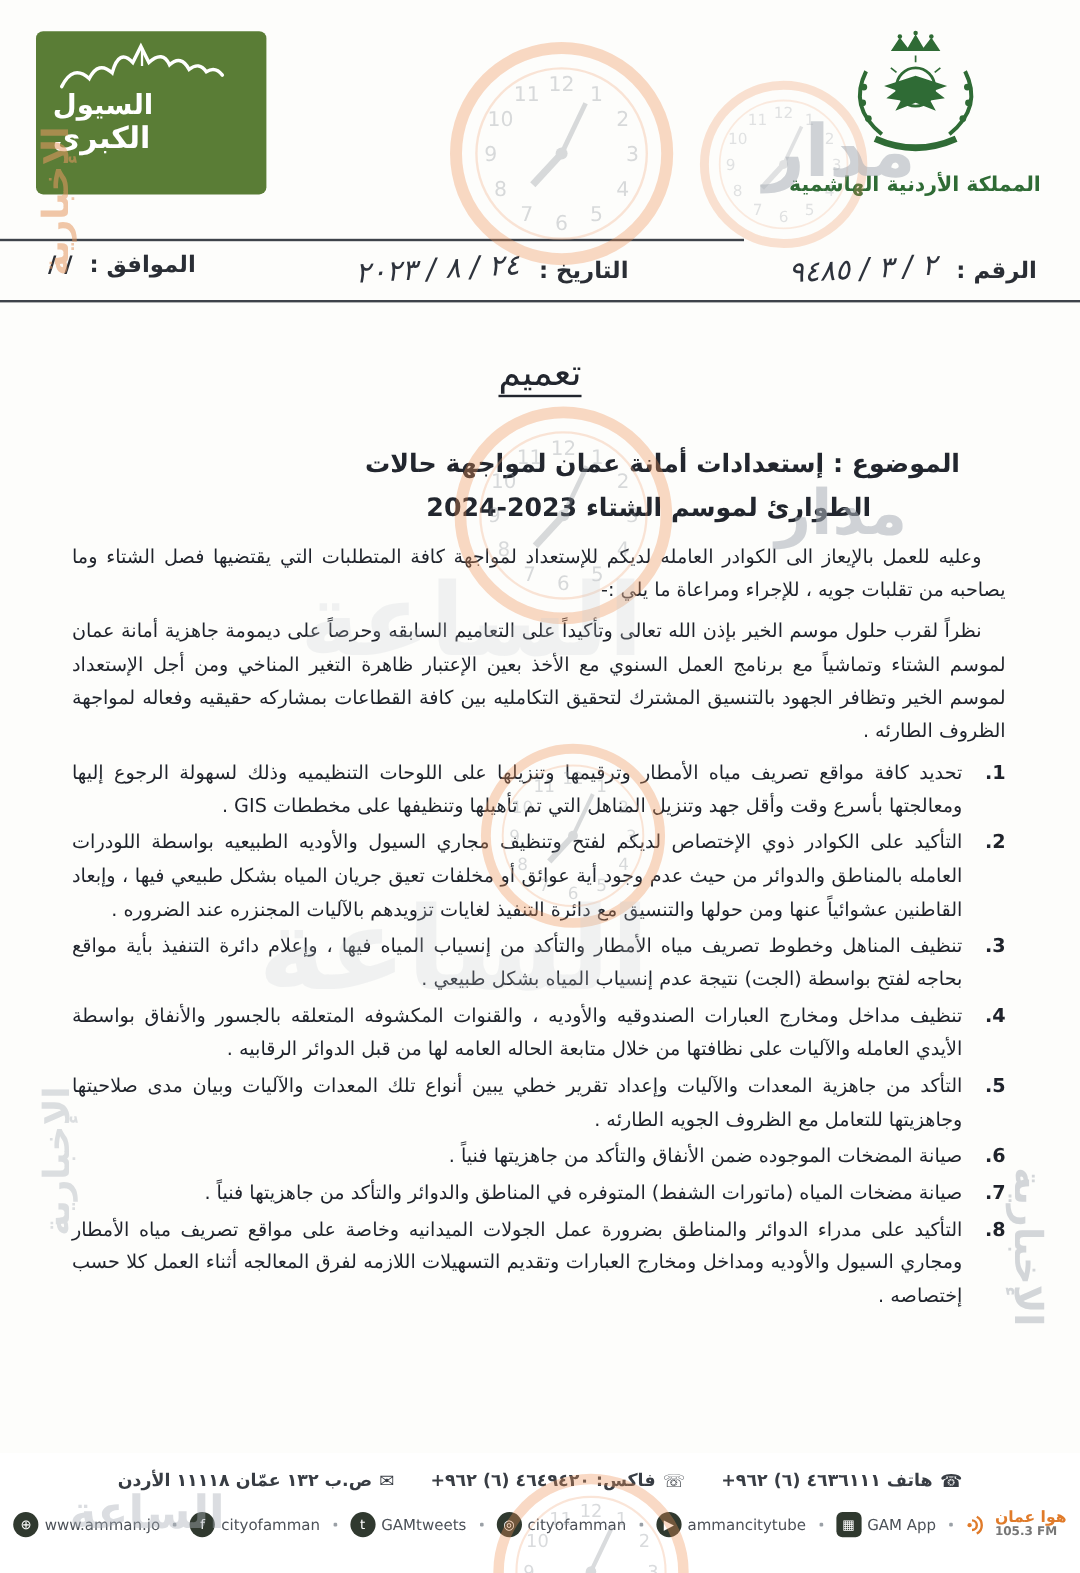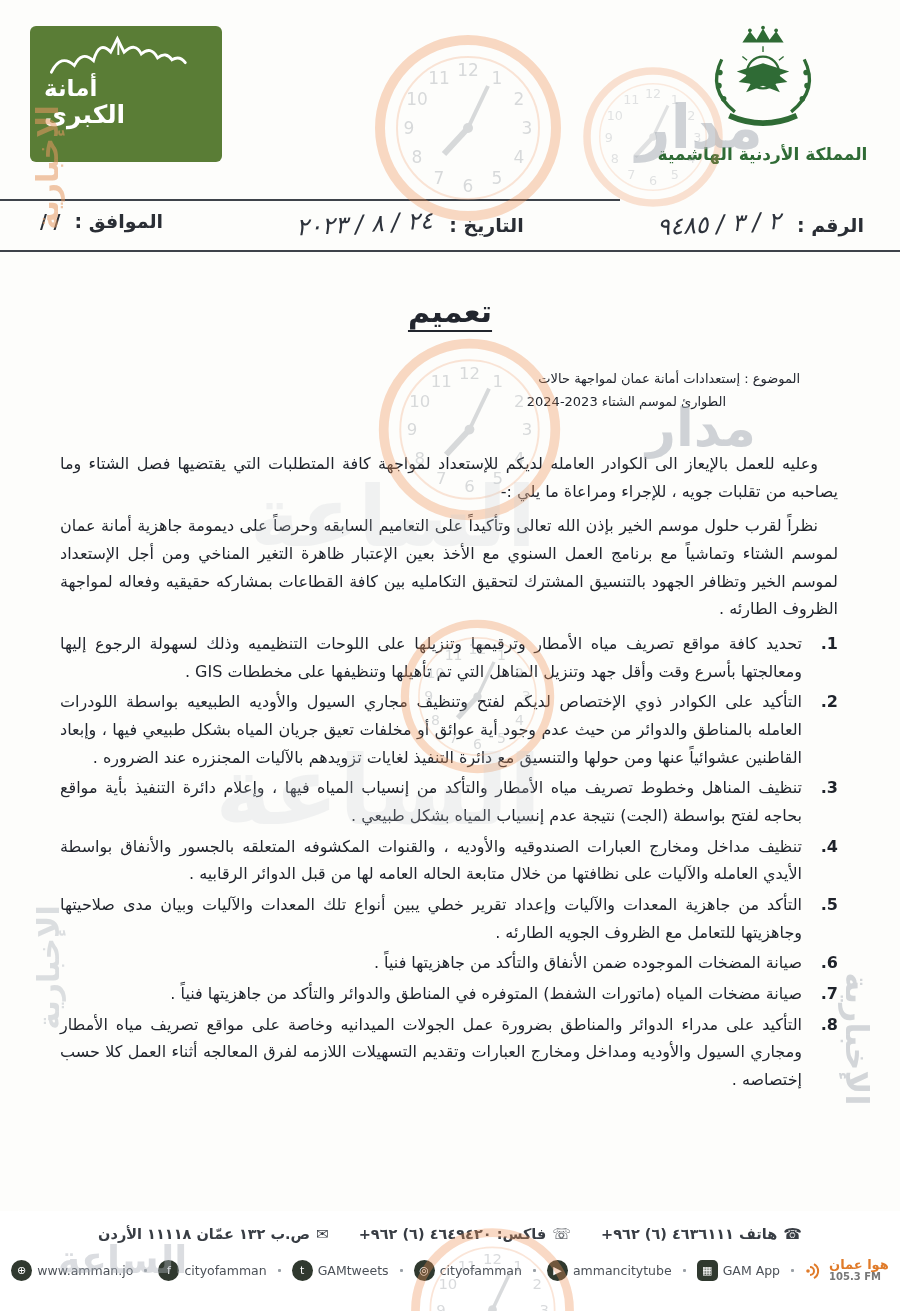--- a/index.html
+++ b/index.html
@@ -31,23 +31,23 @@
   .rule2{position:absolute;top:250px;left:0;width:900px;height:2px;background:#3e434a;z-index:3;}
   .meta{position:absolute;top:202px;left:0;right:0;display:flex;justify-content:space-between;
         align-items:flex-start;padding:8px 36px 0 40px;z-index:4;}
   .meta .grp{display:flex;align-items:baseline;}
   .meta .lbl{font-size:19px;font-weight:bold;color:#2a2e35;}
   .handwrite{font-size:24px;font-style:italic;color:#2e333c;margin:0 16px;
              transform:rotate(-3deg);direction:ltr;unicode-bidi:bidi-override;}
 
   
   .title{position:absolute;top:294px;left:0;right:0;text-align:center;z-index:4;}
-  .title span{font-size:30px;font-weight:bold;text-decoration:underline;
+  .title span{font-size:30px;font-weight:normal;text-decoration:underline;
               text-decoration-thickness:2px;text-underline-offset:8px;}
-  .subject{position:absolute;top:368px;right:100px;left:90px;font-size:13px;font-weight:normal;
+  .subject{position:absolute;top:368px;right:100px;left:90px;font-size:21px;font-weight:bold;
            line-height:1.75;z-index:4;}
   .subject .ln2{padding-right:74px;}
 
   
   .bodytext{position:absolute;top:450px;right:62px;left:60px;font-size:16px;line-height:1.73;
             text-align:justify;color:#1f232b;z-index:4;}
   .bodytext p{margin:0 0 7px;text-indent:20px;}
   .item{display:flex;margin-bottom:3px;}
   .item .num{min-width:30px;font-weight:bold;direction:ltr;unicode-bidi:bidi-override;
              text-align:right;padding-left:6px;}
@@ -122,21 +122,21 @@
   <div class="wm wm-outline" style="left:215px;top:735px;font-size:96px">الساعة</div>
   <div class="wm wm-word rot-l" style="left:-42px;top:950px;width:180px;text-align:center;font-size:30px;opacity:.4">الإخبارية</div>
   <div class="wm wm-word rot-r" style="left:762px;top:1020px;width:190px;text-align:center;font-size:32px;opacity:.5">الإخبارية</div>
   <div class="wm wm-word" style="left:58px;top:1238px;font-size:38px;opacity:.42">الساعة</div>
 
   <div class="logo">
     <svg class="sky" viewBox="0 0 164 46">
       <path d="M4 42 q10 -20 24 -7 q8 -16 20 -5 q6 -22 18 -9 l7 -14 7 14 q12 -11 18 2 q10 -9 17 4 q9 -7 15 2 q8 -5 14 3" stroke="#ffffff" stroke-width="3" fill="none" stroke-linecap="round"></path>
       <line x1="74" y1="8" x2="74" y2="24" stroke="#fff" stroke-width="2"></line>
     </svg>
-    <div class="l l1">أمانة</div>
+    <div class="l l1">السيول</div>
     <div class="l l3">الكبرى</div>
   </div>
 
   <div class="emblem">
     <svg width="150" height="116" viewBox="0 0 160 120">
       <path d="M58 20 l8 -12 7 9 7 -12 7 12 7 -9 8 12 z" fill="#2f6b35"></path>
       <circle cx="66" cy="7" r="2" fill="#2f6b35"></circle>
         <circle cx="80" cy="4" r="2" fill="#2f6b35"></circle>
         <circle cx="94" cy="7" r="2" fill="#2f6b35"></circle>
       <circle cx="80" cy="52" r="17" fill="none" stroke="#2f6b35" stroke-width="2.5"></circle>

